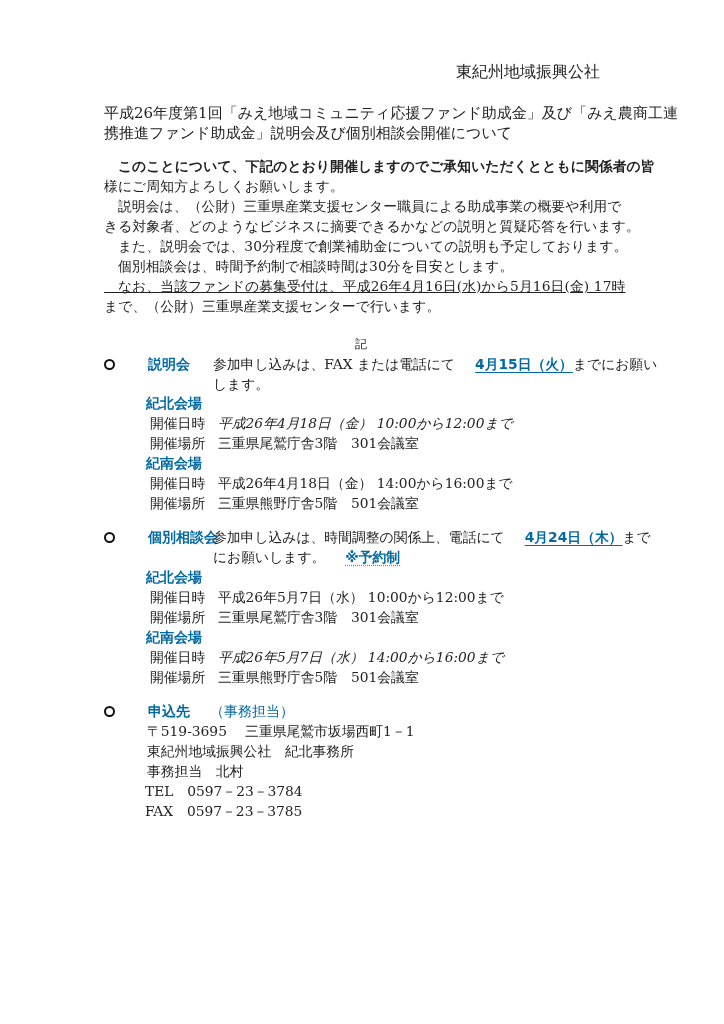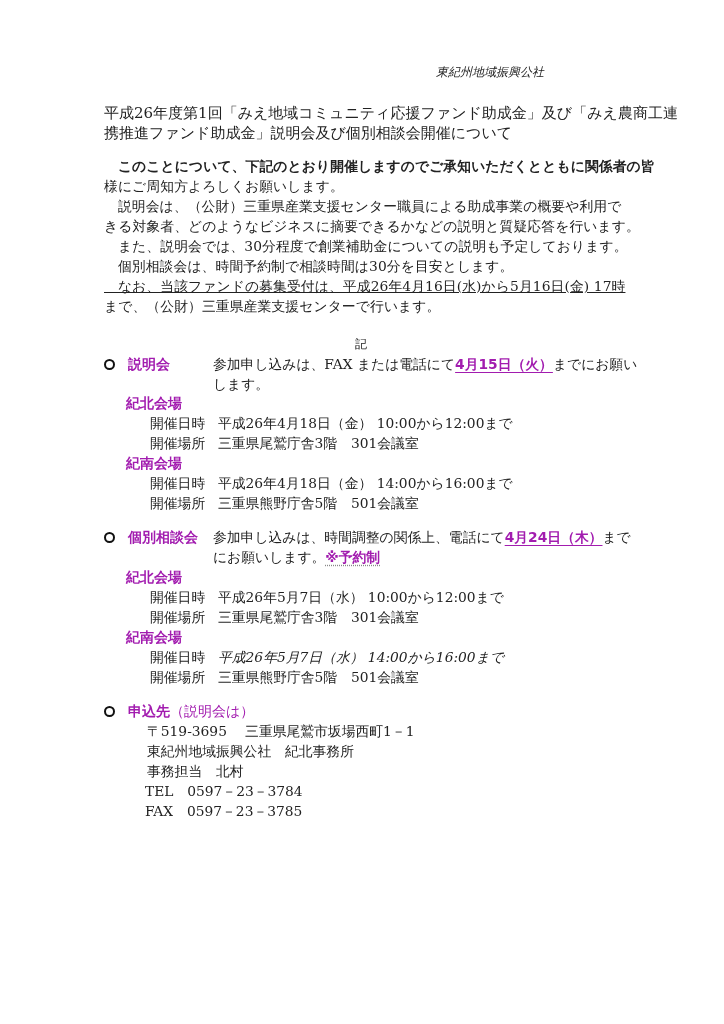--- a/index.html
+++ b/index.html
@@ -3,24 +3,24 @@
 <meta charset="utf-8">
 <style>
   html, body { margin: 0; padding: 0; background: #ffffff; }
   body {
     width: 724px; height: 1024px; position: relative; overflow: hidden;
     font-family: "DejaVu Serif", "Liberation Serif", serif;
     color: #222222;
     font-size: 13.5px;
   }
   .abs { position: absolute; white-space: nowrap; line-height: 20px; }
-  .gothic { font-family: "DejaVu Sans", "Liberation Sans", sans-serif; font-weight: bold; color: #a21caf; }
+  .gothic { font-family: "DejaVu Sans", "Liberation Sans", sans-serif; font-weight: bold; color: #0369a1; margin-left: 20px; }
   .ul { text-decoration: underline; text-underline-offset: 3px; }
   .ul-dotted { text-decoration: underline dotted; text-decoration-color: #888; text-underline-offset: 3px; }
-  .org { left: 436px; top: 62px; font-size: 12px; font-style: italic; }
+  .org { left: 456px; top: 62px; font-size: 16px; }
   .title { left: 104px; font-size: 15px; }
   .para { left: 104px; font-size: 13.8px; letter-spacing: 0.1px; }
   .ki { left: 355px; top: 334px; font-size: 12px; }
   .circle {
     position: absolute; width: 11px; height: 11px; border: 2px solid #111;
     border-radius: 50%; box-sizing: border-box;
   }
   .sec-head { font-size: 14px; }
   .venue { left: 126px; font-size: 14px; }
   .row-label { left: 150px; font-size: 13.8px; }
@@ -47,21 +47,21 @@
 
 <div class="abs ki">記</div>
 
 <span class="circle" style="left:104px; top:359px;"></span>
 <div class="abs gothic sec-head" style="left:128px; top:354px;">説明会</div>
 <div class="abs desc" style="top:354px;"><span>参加申し込みは、FAX または電話にて</span><span class="gothic ul">4月15日（火）</span><span>までにお願い</span></div>
 <div class="abs desc" style="top:374px;">します。</div>
 
 <div class="abs gothic venue" style="top:393px;">紀北会場</div>
 <div class="abs row-label" style="top:413px;">開催日時</div>
-<div class="abs row-value" style="top:413px;">平成26年4月18日（金） 10:00から12:00まで</div>
+<div class="abs row-value" style="top:413px;font-style:italic;">平成26年4月18日（金） 10:00から12:00まで</div>
 <div class="abs row-label" style="top:433px;">開催場所</div>
 <div class="abs row-value" style="top:433px;">三重県尾鷲庁舎3階　301会議室</div>
 
 <div class="abs gothic venue" style="top:453px;">紀南会場</div>
 <div class="abs row-label" style="top:473px;">開催日時</div>
 <div class="abs row-value" style="top:473px;">平成26年4月18日（金） 14:00から16:00まで</div>
 <div class="abs row-label" style="top:493px;">開催場所</div>
 <div class="abs row-value" style="top:493px;">三重県熊野庁舎5階　501会議室</div>
 
 <span class="circle" style="left:104px; top:532px;"></span>
@@ -75,18 +75,18 @@
 <div class="abs row-label" style="top:607px;">開催場所</div>
 <div class="abs row-value" style="top:607px;">三重県尾鷲庁舎3階　301会議室</div>
 
 <div class="abs gothic venue" style="top:627px;">紀南会場</div>
 <div class="abs row-label" style="top:647px;">開催日時</div>
 <div class="abs row-value" style="top:647px;font-style:italic;">平成26年5月7日（水） 14:00から16:00まで</div>
 <div class="abs row-label" style="top:667px;">開催場所</div>
 <div class="abs row-value" style="top:667px;">三重県熊野庁舎5階　501会議室</div>
 
 <span class="circle" style="left:104px; top:706px;"></span>
-<div class="abs sec-head" style="left:128px; top:701px;"><span class="gothic">申込先</span><span class="gothic" style="font-weight:normal;">（説明会は）</span></div>
+<div class="abs sec-head" style="left:128px; top:701px;"><span class="gothic">申込先</span><span class="gothic" style="font-weight:normal;">（事務担当）</span></div>
 <div class="abs contact" style="top:721px;">〒519-3695　 三重県尾鷲市坂場西町1－1</div>
 <div class="abs contact" style="top:741px;">東紀州地域振興公社　紀北事務所</div>
 <div class="abs contact" style="top:761px;">事務担当　北村</div>
 <div class="abs contact" style="top:781px; left:145px;">TEL　0597－23－3784</div>
 <div class="abs contact" style="top:801px; left:145px;">FAX　0597－23－3785</div>
 
 </body></html>

